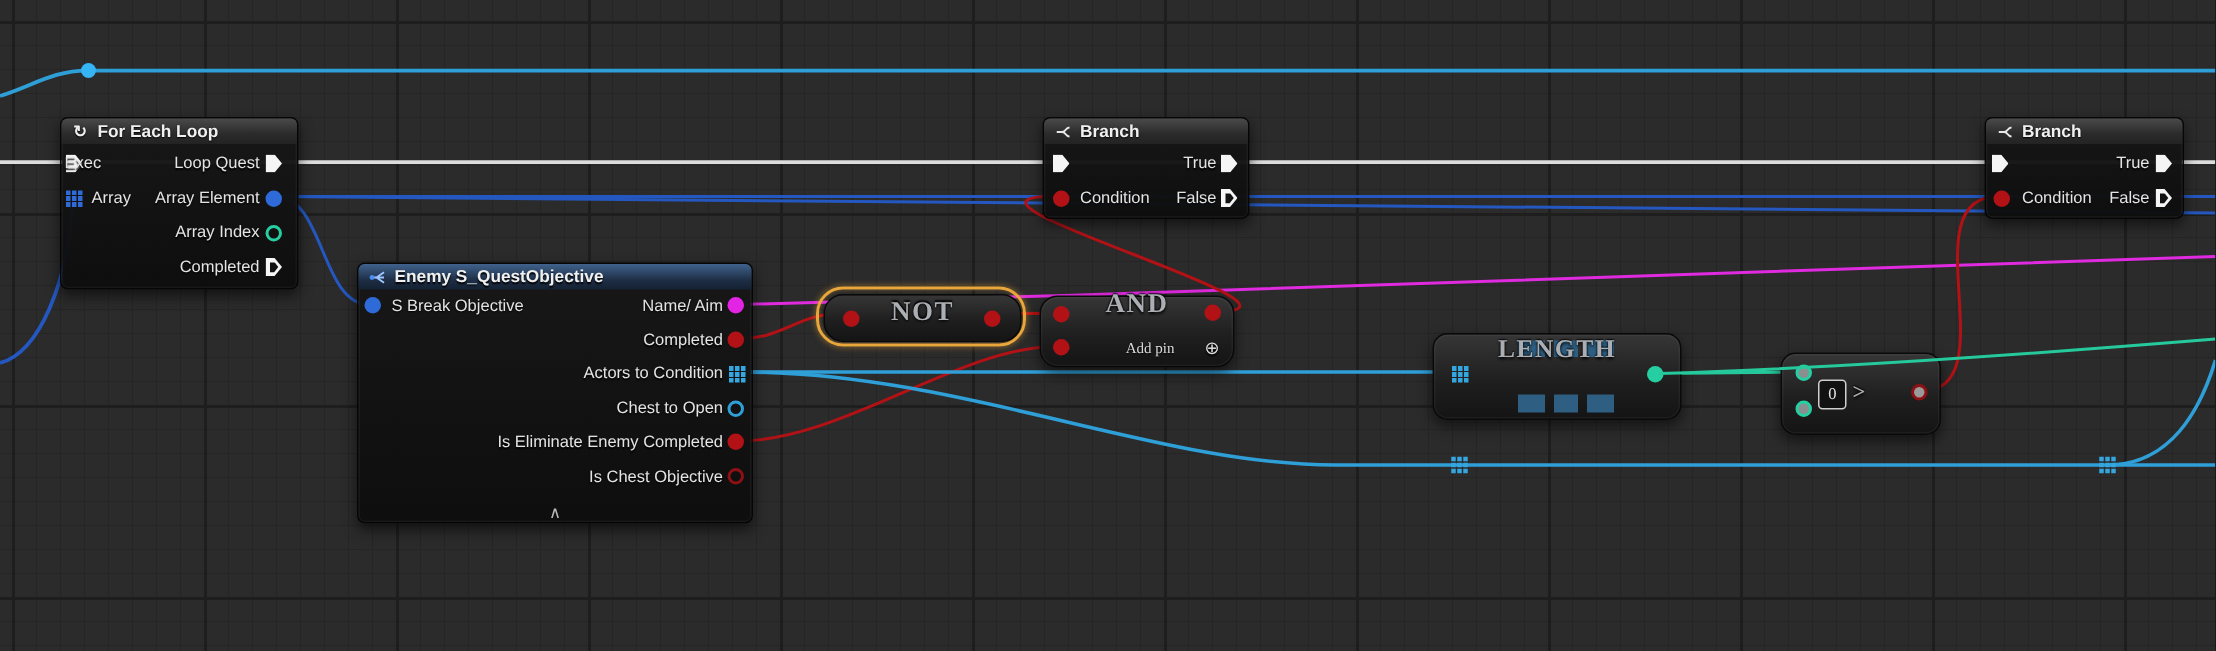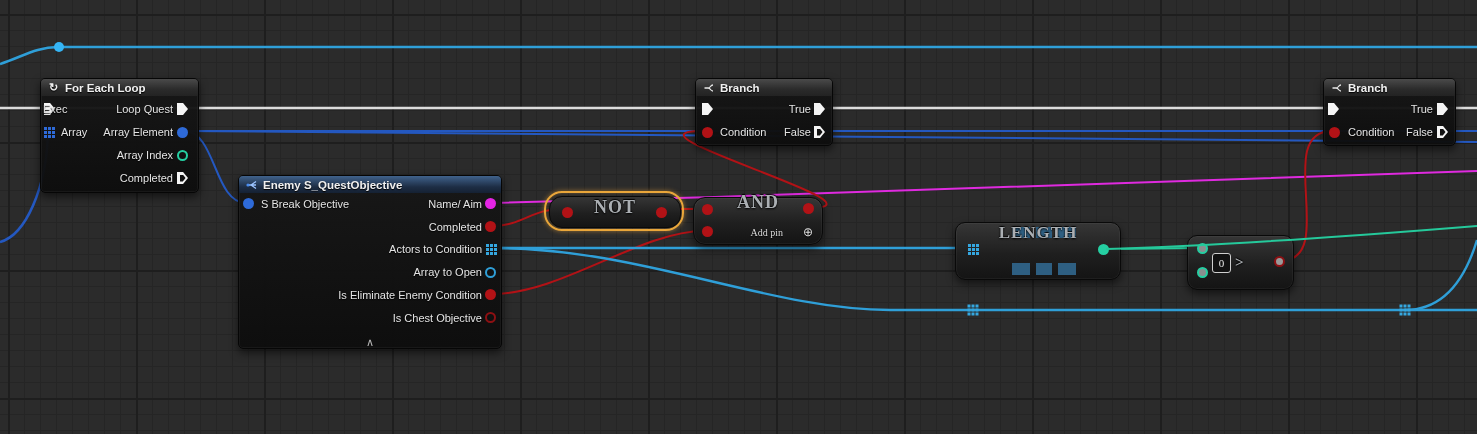--- a/index.html
+++ b/index.html
@@ -155,25 +155,25 @@
         <span class="gridpin" style="--c:#35a7e0;">
           <i></i>
           <i></i>
           <i></i>
         </span>
       </div>
     <span class="lbl" style="right:19px;top:67px;">Actors to Condition</span>
     <div class="pin" style="left:246px;top:91px;">
         <span class="circ ring" style="border-color:#2f9fd8;"></span>
       </div>
-    <span class="lbl" style="right:19px;top:90px;">Array to Open</span>
+    <span class="lbl" style="right:19px;top:90px;">Chest to Open</span>
     <div class="pin" style="left:246px;top:113px;">
         <span class="circ" style="background:#b21216;"></span>
       </div>
-    <span class="lbl" style="right:19px;top:113px;">Is Eliminate Enemy Condition</span>
+    <span class="lbl" style="right:19px;top:113px;">Is Eliminate Enemy Completed</span>
     <div class="pin" style="left:246px;top:136px;">
         <span class="circ ring" style="border-color:#8d1013;"></span>
       </div>
     <span class="lbl" style="right:19px;top:136px;">Is Chest Objective</span>
     <div class="chev">∧</div>
   </div>
 
   <div class="sel" style="left:544px;top:191px;width:130px;height:30px;">
     <div class="compact">
       <span class="optext" style="font-size:18px;">NOT</span>

